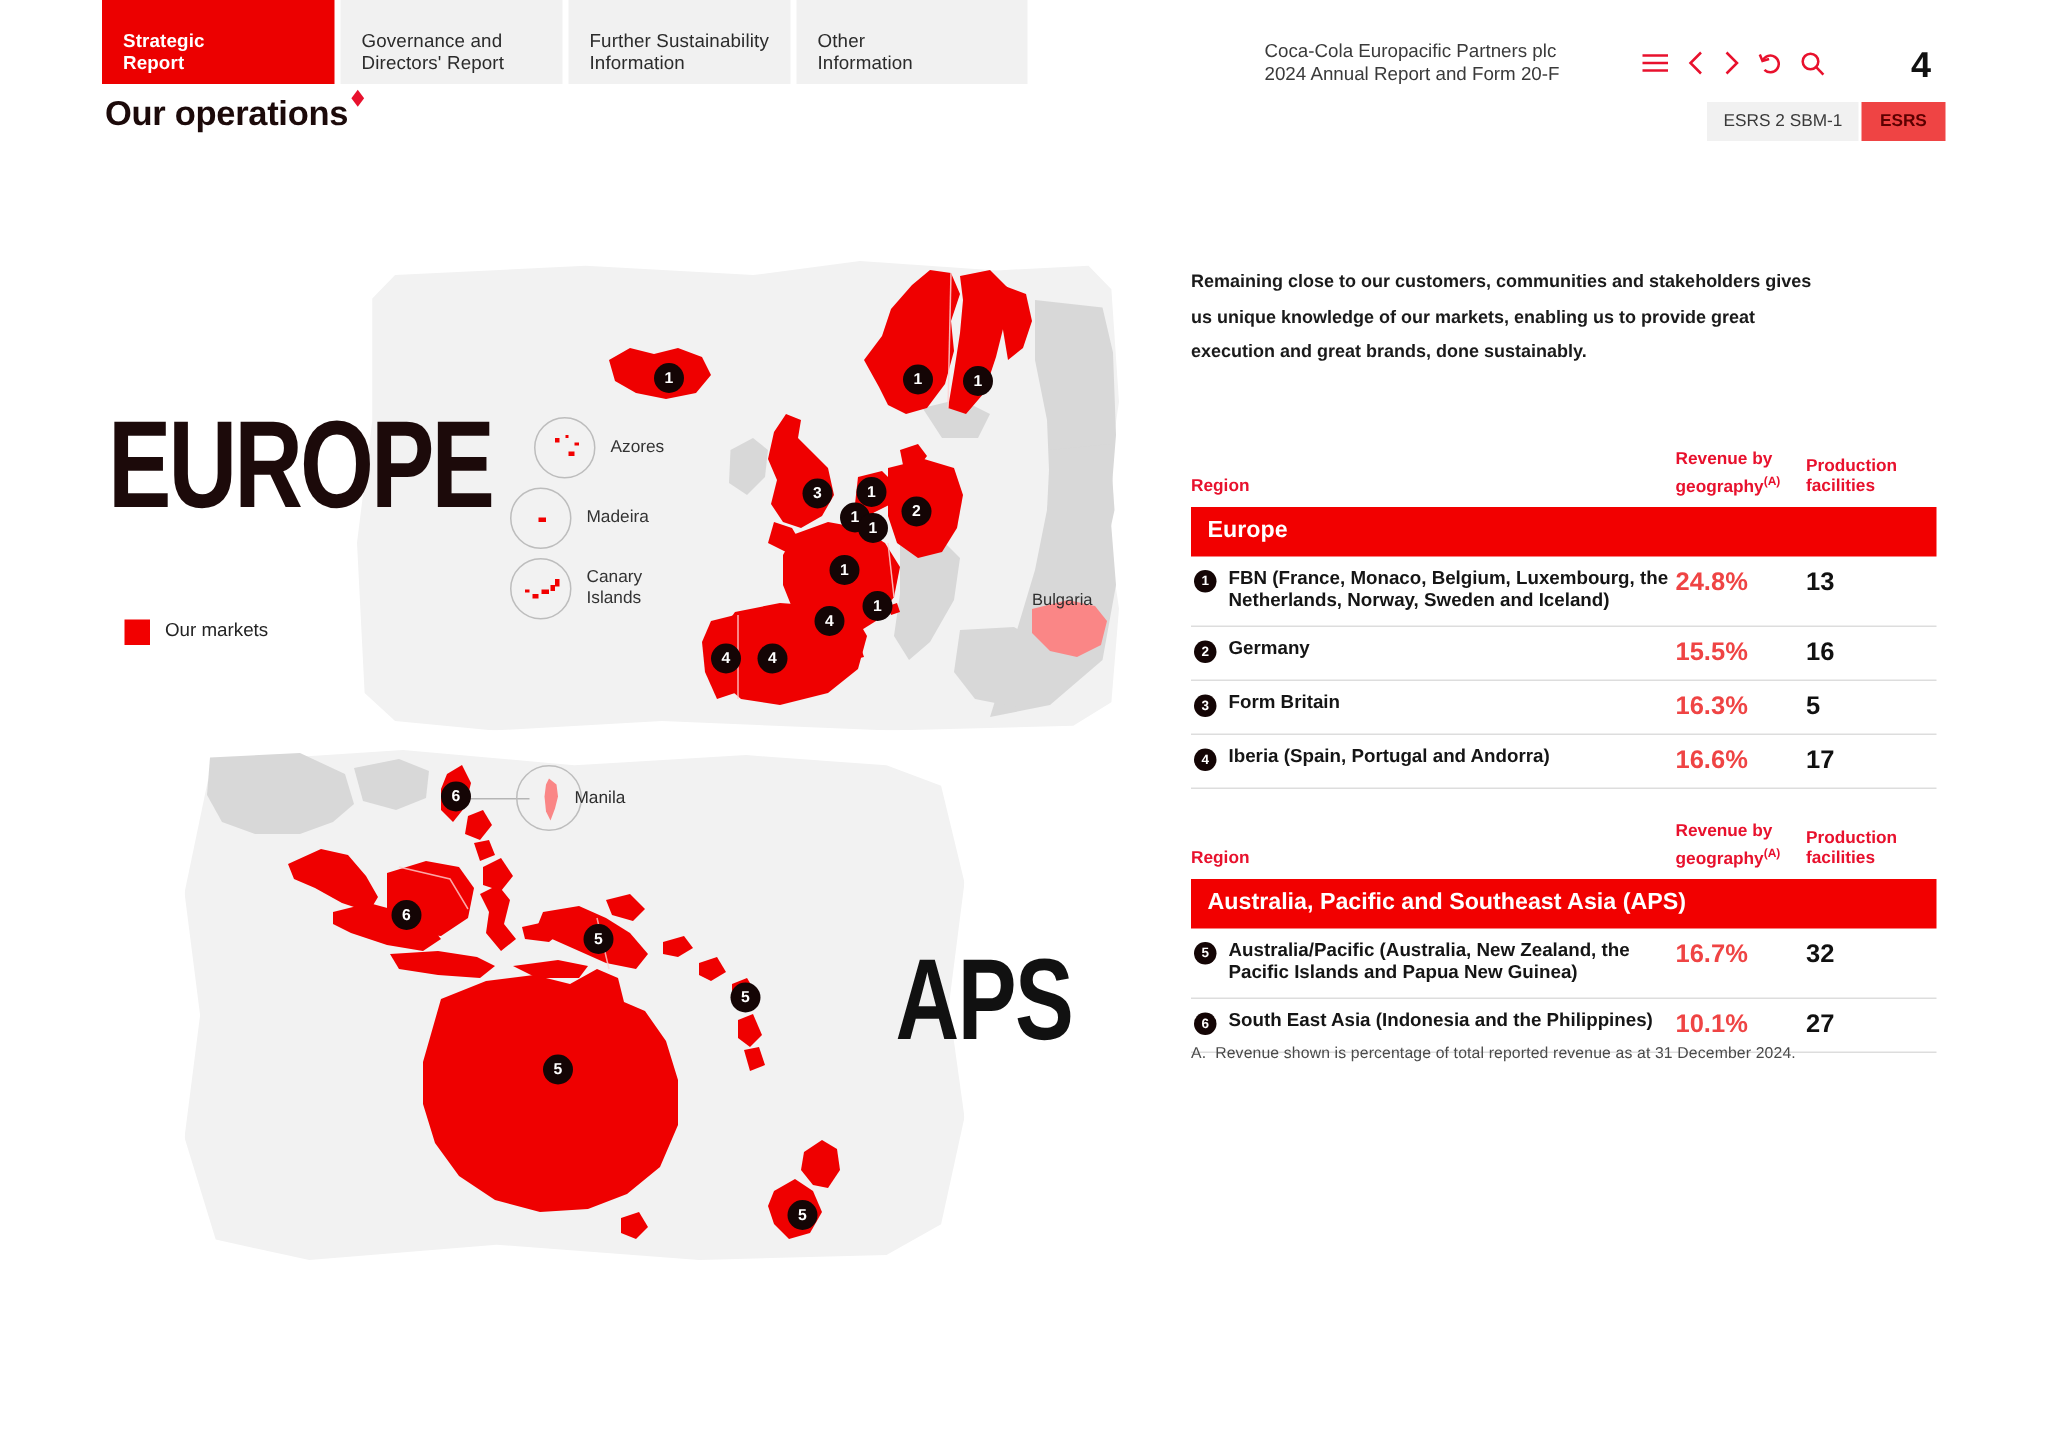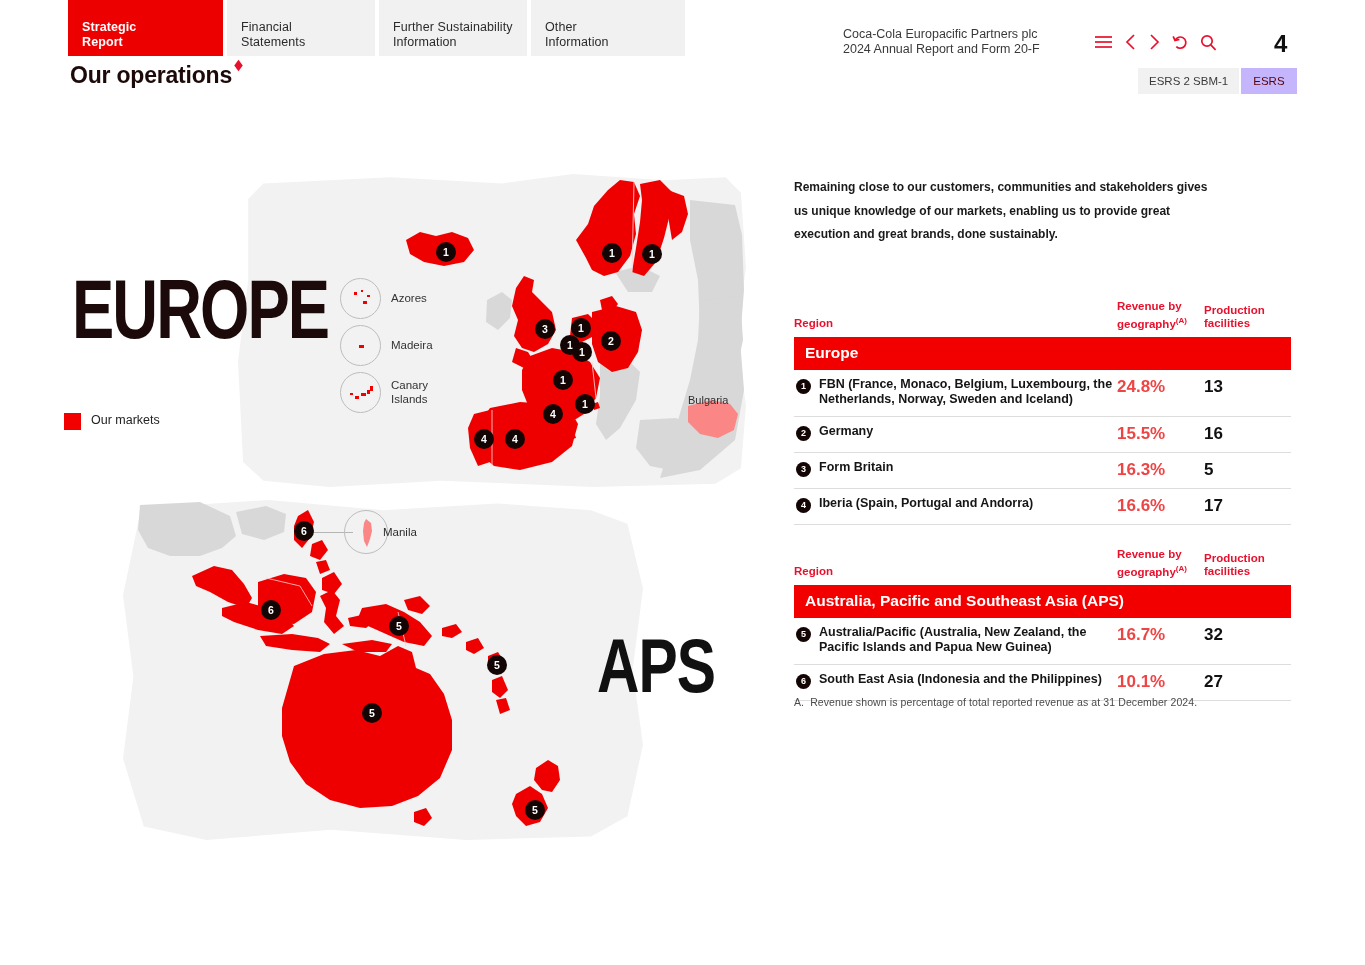--- a/index.html
+++ b/index.html
@@ -52,21 +52,21 @@
     margin-left: 3px; position: relative; top: -5px;
   }
 
   
   .esrs-wrap { position: absolute; left: 1138px; top: 68px; display: flex; height: 26px; }
   .esrs-ref {
     background: #f1f1f1; color: #3a3a3a; font-size: 11.5px;
     display: flex; align-items: center; padding: 0 11px;
   }
   .esrs-badge {
-    background: #c4b5fd; color: #5c0000; font-size: 11.5px; font-weight: normal;
+    background: #ef4444; color: #5c0000; font-size: 11.5px; font-weight: bold;
     display: flex; align-items: center; padding: 0 12px; margin-left: 2px;
   }
 
   
   .maps { position: absolute; left: 0; top: 0; width: 780px; height: 965px; }
 
   .map-panel { position: absolute; background: #f2f2f2; }
   .map-eu {
     left: 238px; top: 174px; width: 508px; height: 313px;
     clip-path: polygon(2% 8%, 5% 3%, 30% 1%, 52% 3%, 66% 0%, 84% 2%, 96% 1%, 99% 6%,
@@ -86,21 +86,21 @@
   }
   .bigword-europe {
     left: 72px; top: 262px; font-size: 66px; letter-spacing: -2px;
     transform: scaleY(1.25) scaleX(.96); transform-origin: left top;
   }
   .bigword-aps {
     left: 597px; top: 622px; font-size: 60px; letter-spacing: -1px; color:#111;
     transform: scaleY(1.28) scaleX(.98); transform-origin: left top;
   }
 
-  .legend { position: absolute; left: 64px; top: 412px; }
+  .legend { position: absolute; left: 83px; top: 412px; }
   .legend-row { display: flex; align-items: flex-start; margin-bottom: 7px; }
   .legend-sw { width: 17px; height: 17px; flex: 0 0 17px; margin-right: 10px; margin-top: 1px; }
   .legend-sw.primary { background: #f20000; }
   .legend-sw.shared { background: #fa8686; }
   .legend-lab { font-size: 12.5px; line-height: 16.5px; color: #232323; white-space: pre-line; }
 
   
   .inset { position: absolute; display: flex; align-items: center; }
   .inset-circle {
     width: 41px; height: 41px; border: 1px solid #bdbdbd; border-radius: 50%;
@@ -169,22 +169,22 @@
   .footnote .fn-mark { margin-right: 6px; }
 </style>
 </head>
 <body>
 
 <div class="page">
 
   <div class="nav">
     <div class="nav-tab active"><span>Strategic
 Report</span></div>
-    <div class="nav-tab"><span>Financial
-Statements</span></div>
+    <div class="nav-tab"><span>Governance and
+Directors' Report</span></div>
     <div class="nav-tab"><span>Further Sustainability
 Information</span></div>
     <div class="nav-tab"><span>Other
 Information</span></div>
   </div>
 
   <div class="doc-title">Coca-Cola Europacific Partners plc
 2024 Annual Report and Form 20-F</div>
 
   <div class="icons">
@@ -344,21 +344,21 @@
     <div class="bigword bigword-europe">EUROPE</div>
     <div class="bigword bigword-aps">APS</div>
 
     <div class="legend">
       <div class="legend-row">
         <span class="legend-sw primary"></span>
         <span class="legend-lab">Our markets</span>
       </div>
     </div>
 
-    <div class="inset" style="left:340px; top:278px;justify-content:flex-end;">
+    <div class="inset" style="left:356px; top:278px;justify-content:flex-end;">
       <div class="inset-circle">
         <span class="spk" style="left:13px; top:13px; width:3px; height:3px;"></span>
         <span class="spk" style="left:20px; top:11px; width:2px; height:2px;"></span>
         <span class="spk" style="left:26px; top:16px; width:3px; height:2px;"></span>
         <span class="spk" style="left:22px; top:22px; width:4px; height:3px;"></span>
       </div>
       <div class="inset-lab">Azores</div>
     </div>
 
     <div class="inset" style="left:340px; top:325px;">

